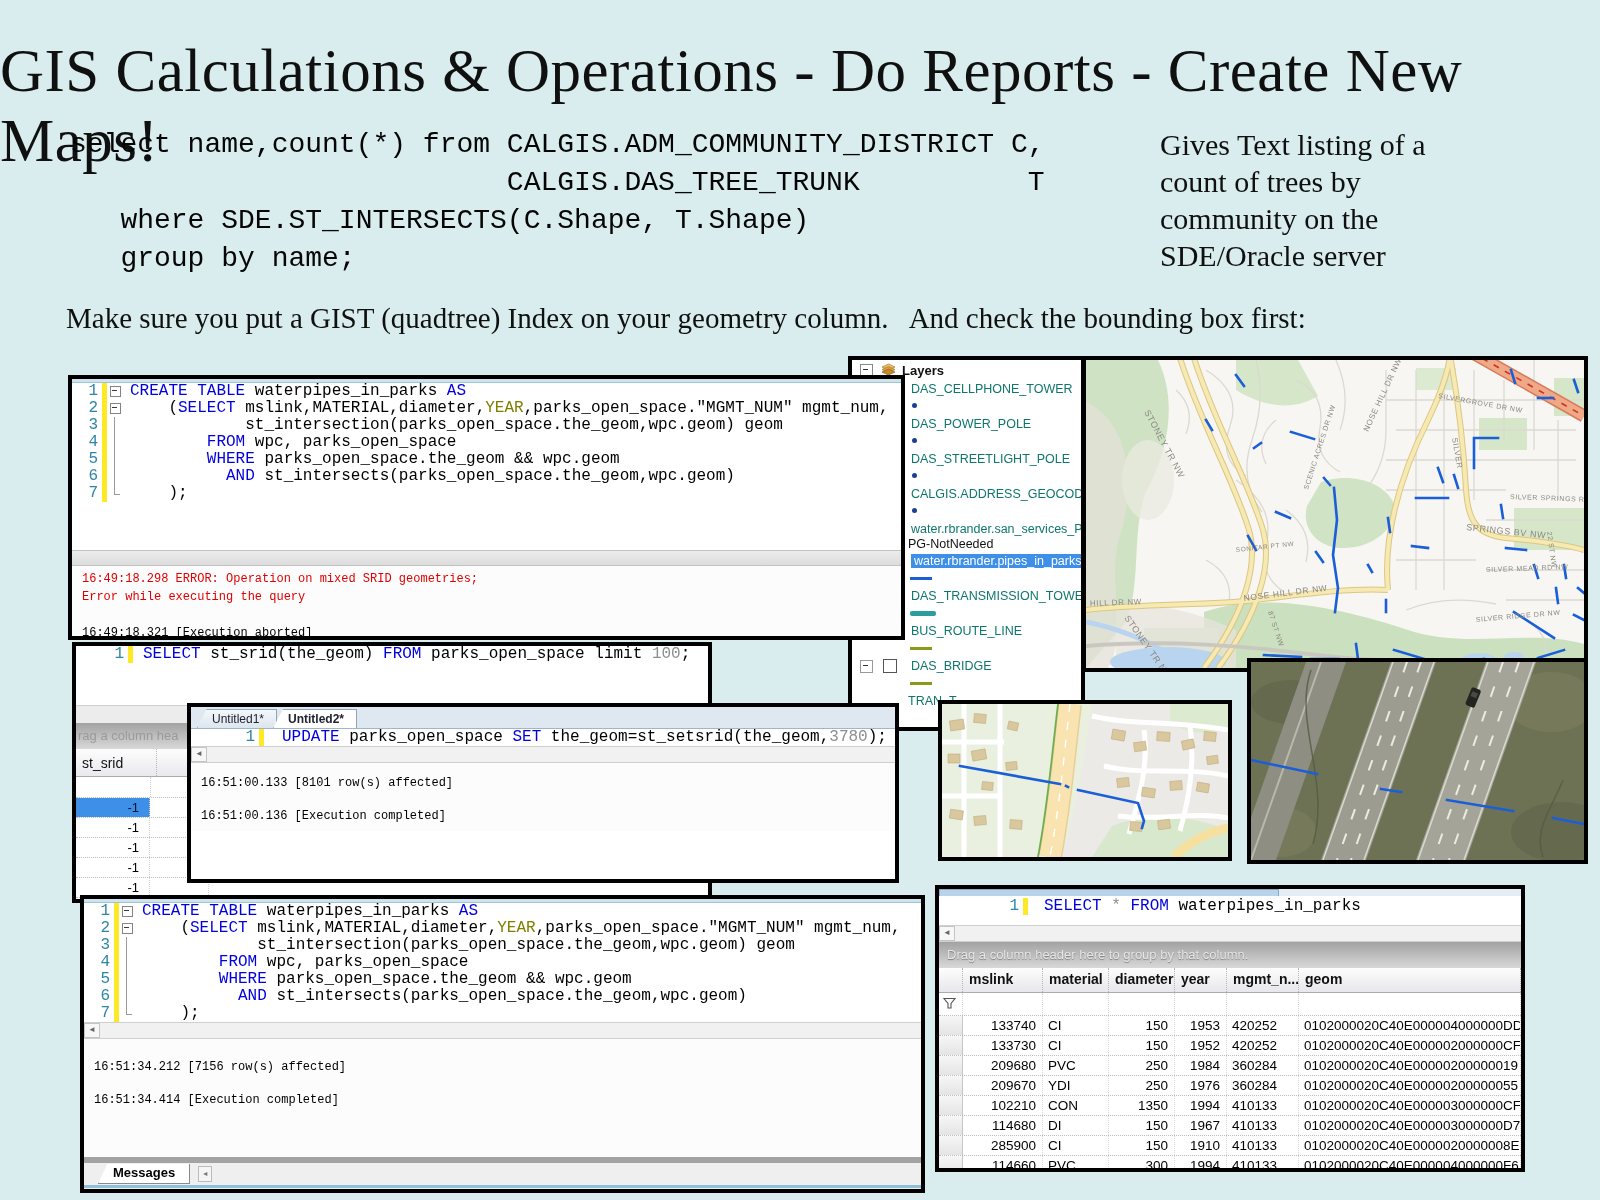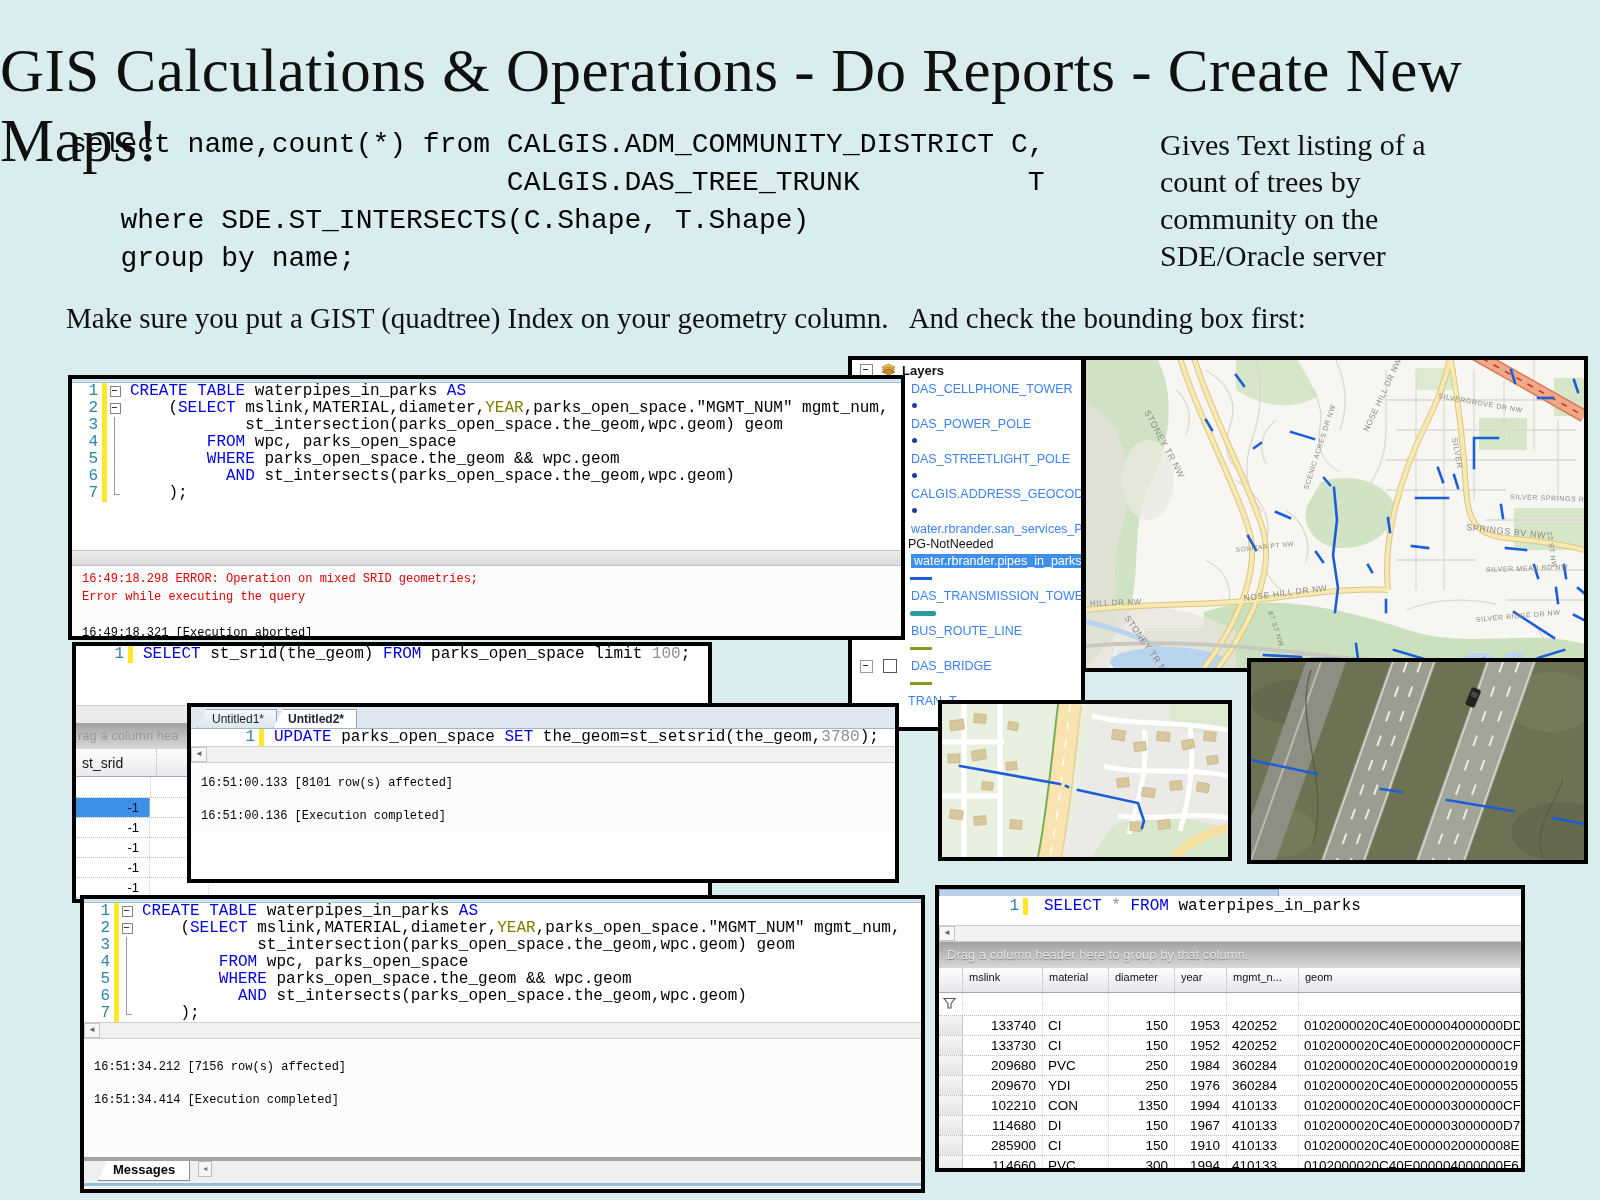--- a/index.html
+++ b/index.html
@@ -49,21 +49,21 @@
            display:flex;align-items:center;}
   .hscroll .arr{width:14px;height:13px;background:#f7f7f7;border:1px solid #c5c5c5;
                 font-size:8px;color:#666;text-align:center;line-height:12px;flex:none;}
 
   
   #ed1-win{left:68px;top:375px;width:837px;height:265px;z-index:30;}
   #ed1-spacer{height:48px;background:#fff;}
   
   #ed4-win{left:80px;top:895px;width:845px;height:298px;z-index:20;}
   #ed4-msgs{height:106px;padding-top:12px;}
-  .msgtab-row{height:22px;background:#efefef;border-top:4px solid #a3a3a3;display:flex;align-items:flex-start;}
+  .msgtab-row{height:22px;background:#efefef;border-top:6px solid #a3a3a3;display:flex;align-items:center;}
   .msg-tab{margin-left:14px;background:#fff;border:1px solid #8a8a8a;border-top:none;
            font-weight:bold;font-size:13px;padding:1px 14px 3px 14px;
            clip-path:polygon(10% 0,100% 0,100% 100%,0 100%);}
   .mini-box{width:12px;height:14px;background:#f5f5f5;border:1px solid #bbb;margin-left:8px;
             font-size:7px;color:#777;text-align:center;line-height:13px;}
   .bluebar{height:3px;background:#8fc0da;}
   .statusbar{height:22px;background:#f1f0ed;position:relative;font-size:13px;color:#222;}
   .statusbar .pos{position:absolute;left:250px;top:3px;}
   .statusbar .time{position:absolute;left:712px;top:3px;}
 
@@ -96,42 +96,42 @@
   .tab.active{background:#fff;font-weight:bold;position:relative;z-index:2;}
   #upd-msgs{height:64px;}
 
   
   #results-win{left:935px;top:885px;width:590px;height:287px;z-index:20;}
   .tab-remnant{height:7px;display:flex;}
   .tab-remnant .t1{width:58%;background:#b9d3ea;border:1px solid #86a9c6;border-bottom:none;}
   .tab-remnant .t2{flex:1;background:#e4ecf4;}
   .rgrid{display:grid;grid-template-columns:24px 80px 66px 66px 52px 72px 1fr;}
   .rhead{height:24px;background:linear-gradient(#fdfdfd,#e7e7ec);border-bottom:1px solid #ababab;
-         font-size:11px;color:#111;}
+         font-size:14px;color:#111;font-weight:bold;}
   .rhead .hc{padding:3px 0 0 6px;border-right:1px dotted #b5b5b5;white-space:nowrap;overflow:hidden;}
   .rfilter{height:22px;border-bottom:1px dotted #bdbdbd;}
   .rfilter .fc{border-right:1px dotted #d5d5d5;position:relative;}
   .rrow{height:19px;font-size:13.5px;border-bottom:1px dotted #bdbdbd;}
   .rrow .c{border-right:1px dotted #d8d8d8;white-space:nowrap;overflow:hidden;line-height:19px;}
   .rrow .sel-c{background:linear-gradient(#f6f6f6,#e4e4e4);border-right:1px solid #c6c6c6;}
   .c.num{text-align:right;padding-right:6px;} .c.txt{padding-left:5px;}
   .funnel{position:absolute;left:4px;top:4px;}
 
   
   #layers-win{left:848px;top:356px;width:237px;height:375px;z-index:10;}
   .layers-header{height:21px;display:flex;align-items:center;font-size:13px;font-weight:bold;color:#111;}
   .lh-exp{width:11px;height:11px;border:1px solid #888;margin-left:8px;position:relative;background:#fff;flex:none;}
   .lh-exp::after{content:"";position:absolute;left:2px;top:4px;width:5px;height:1px;background:#333;}
   .lh-icon{margin:0 5px 0 7px;flex:none;}
   .layer-item{position:relative;}
   .layer-row{height:16px;display:flex;align-items:center;}
   .l-exp{width:11px;height:11px;border:1px solid #999;margin-left:8px;position:relative;background:#fff;flex:none;}
   .l-exp::after{content:"";position:absolute;left:2px;top:4px;width:5px;height:1px;background:#333;}
   .l-chk{width:12px;height:12px;border:1px solid #555;margin-left:10px;background:#fff;flex:none;}
-  .l-label{font-size:12.5px;color:#3b82f6;margin-left:14px;white-space:nowrap;}
+  .l-label{font-size:12.5px;color:#0f766e;margin-left:14px;white-space:nowrap;}
   .l-label.sel{background:var(--selection-blue);color:#fff;padding:0 3px;}
   .l-label2{font-size:12.5px;color:#111;margin-left:56px;white-space:nowrap;height:16px;}
   .symrow{height:19px;position:relative;}
   .sym-point{position:absolute;left:60px;top:6px;width:5px;height:5px;border-radius:50%;background:#1c3f94;}
   .sym-blue{position:absolute;left:58px;top:8px;width:22px;height:3px;background:var(--pipe-blue);}
   .sym-teal{position:absolute;left:58px;top:7px;width:26px;height:5px;background:#2b9d9d;border-radius:2px;}
   .sym-olive{position:absolute;left:58px;top:8px;width:22px;height:2.5px;background:#8a9a1a;}
 
   
   #map-win{left:1082px;top:356px;width:506px;height:316px;z-index:20;background:#f7f6f2;}
@@ -467,21 +467,21 @@
         </div>
       </div>
   </div>
 
   <div class="win" id="untitled-win">
     <div class="tabbar" id="untitled-tabs">
         <span class="tab">Untitled1*</span>
         <span class="tab active">Untitled2*</span>
       </div>
     <div class="code-area" id="upd-code">
-        <div class="code-line"><span class="ln" style="width: 64px;">1</span><span class="gbar"></span><span class="codetext" style="padding-left: 10px;"><span class="tok-kw">UPDATE</span><span class="tok-pl"> parks_open_space </span><span class="tok-kw">SET</span><span class="tok-pl"> the_geom=st_setsrid(the_geom,</span><span class="tok-num">3780</span><span class="tok-pl">);</span></span></div>
+        <div class="code-line"><span class="ln" style="width: 64px;">1</span><span class="gbar"></span><span class="codetext" style="padding-left: 18px;"><span class="tok-kw">UPDATE</span><span class="tok-pl"> parks_open_space </span><span class="tok-kw">SET</span><span class="tok-pl"> the_geom=st_setsrid(the_geom,</span><span class="tok-num">3780</span><span class="tok-pl">);</span></span></div>
       </div>
     <div class="hscroll">
       <span class="arr">◄</span>
     </div>
     <div class="messages wide" id="upd-msgs">
         <div class="msg-line">16:51:00.133 [8101 row(s) affected]</div>
         <div class="msg-line">16:51:00.136 [Execution completed]</div>
       </div>
   </div>
 

